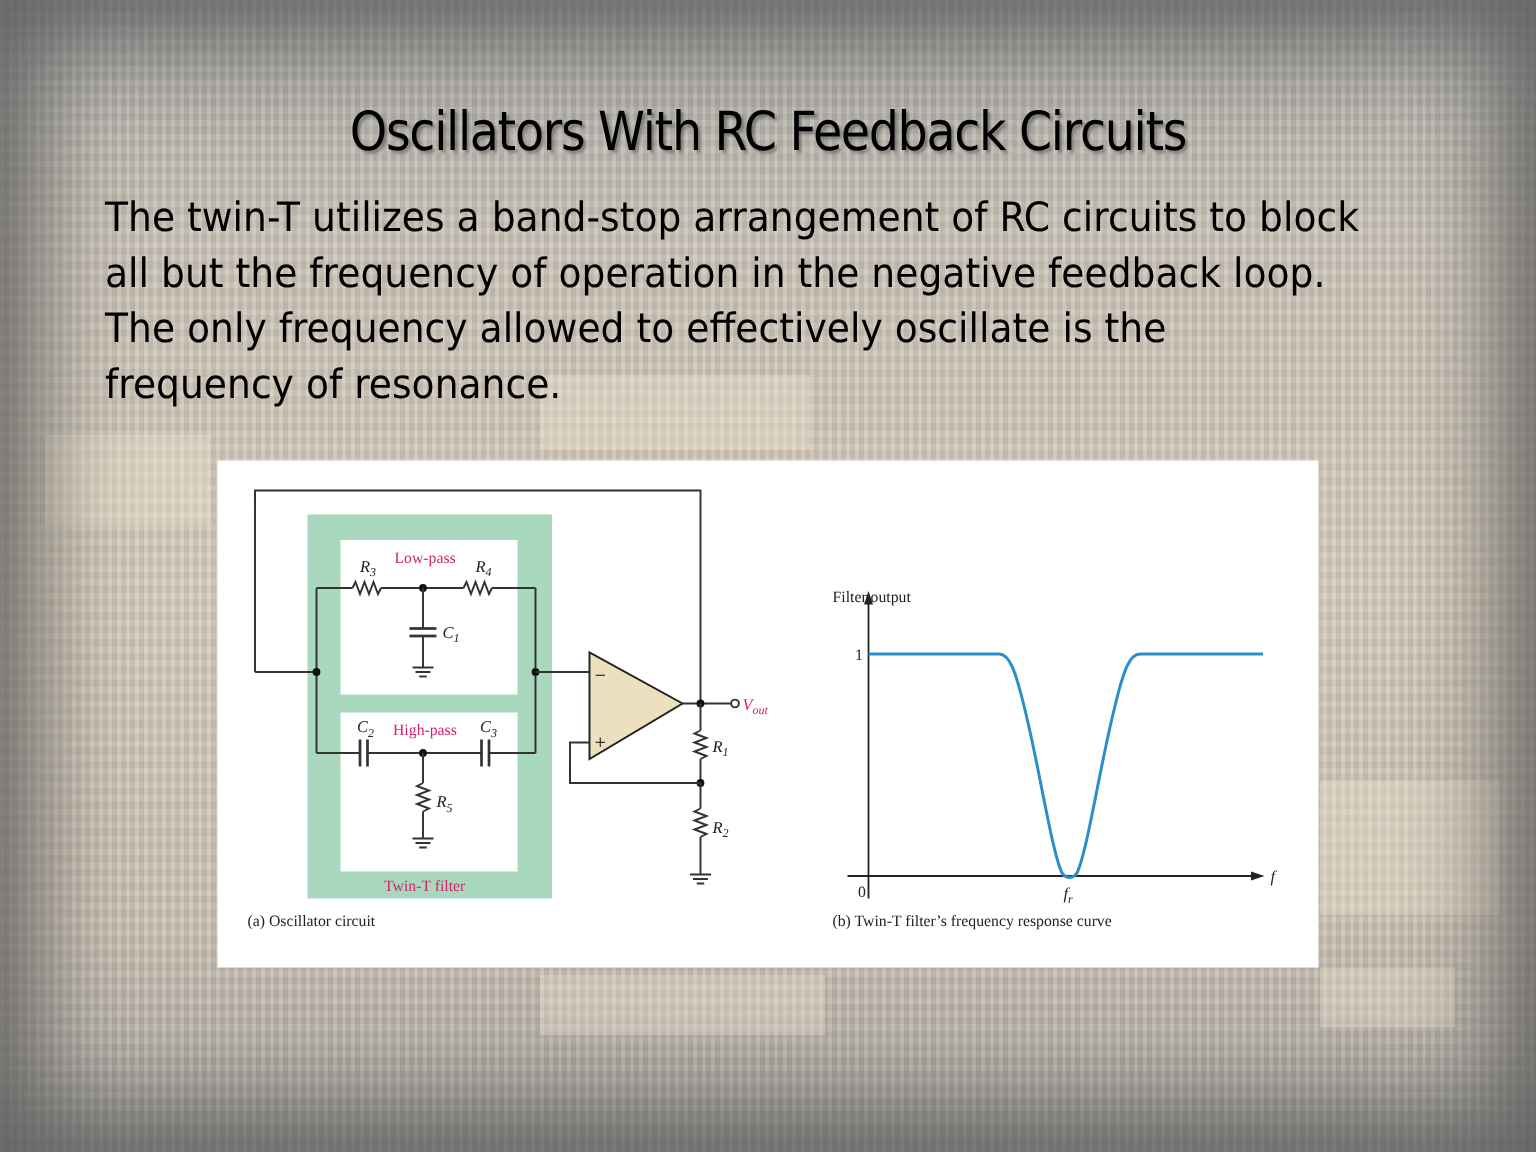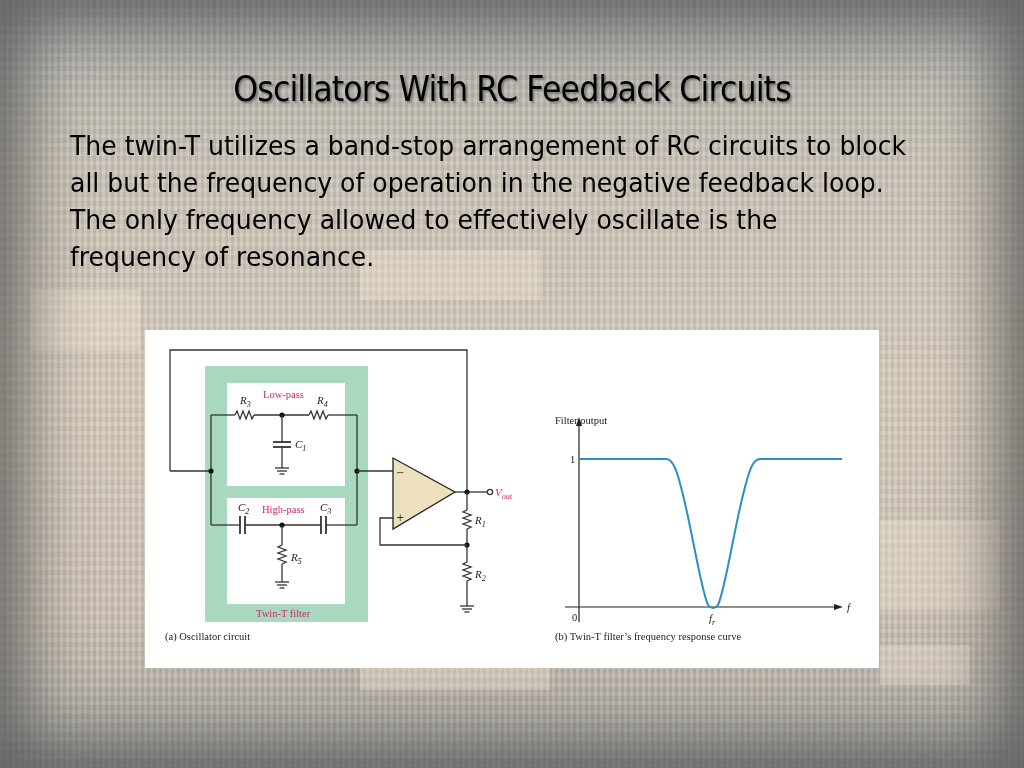--- a/index.html
+++ b/index.html
@@ -30,21 +30,20 @@
     }
     .body-text {
       position: absolute; left: 70px; top: 127px; width: 900px;
       font-size: 27px; line-height: 37px; color: #000;
       font-family: "DejaVu Sans", sans-serif;
       transform-origin: left top; transform: scaleX(0.93);
     }
     .panel {
       position: absolute; left: 145px; top: 307px; width: 734px; height: 338px;
       background: #ffffff;
-      margin-top: 23px;
     }
     .panel svg { position: absolute; left: 0; top: 0; }
     .lbl { font-family: "Liberation Serif", serif; }
   </style>
 </head>
 <body>
 
 <div class="bg"></div>
 <div class="bg-blocks">
   <div style="left:30px;top:290px;width:110px;height:60px;"></div>

